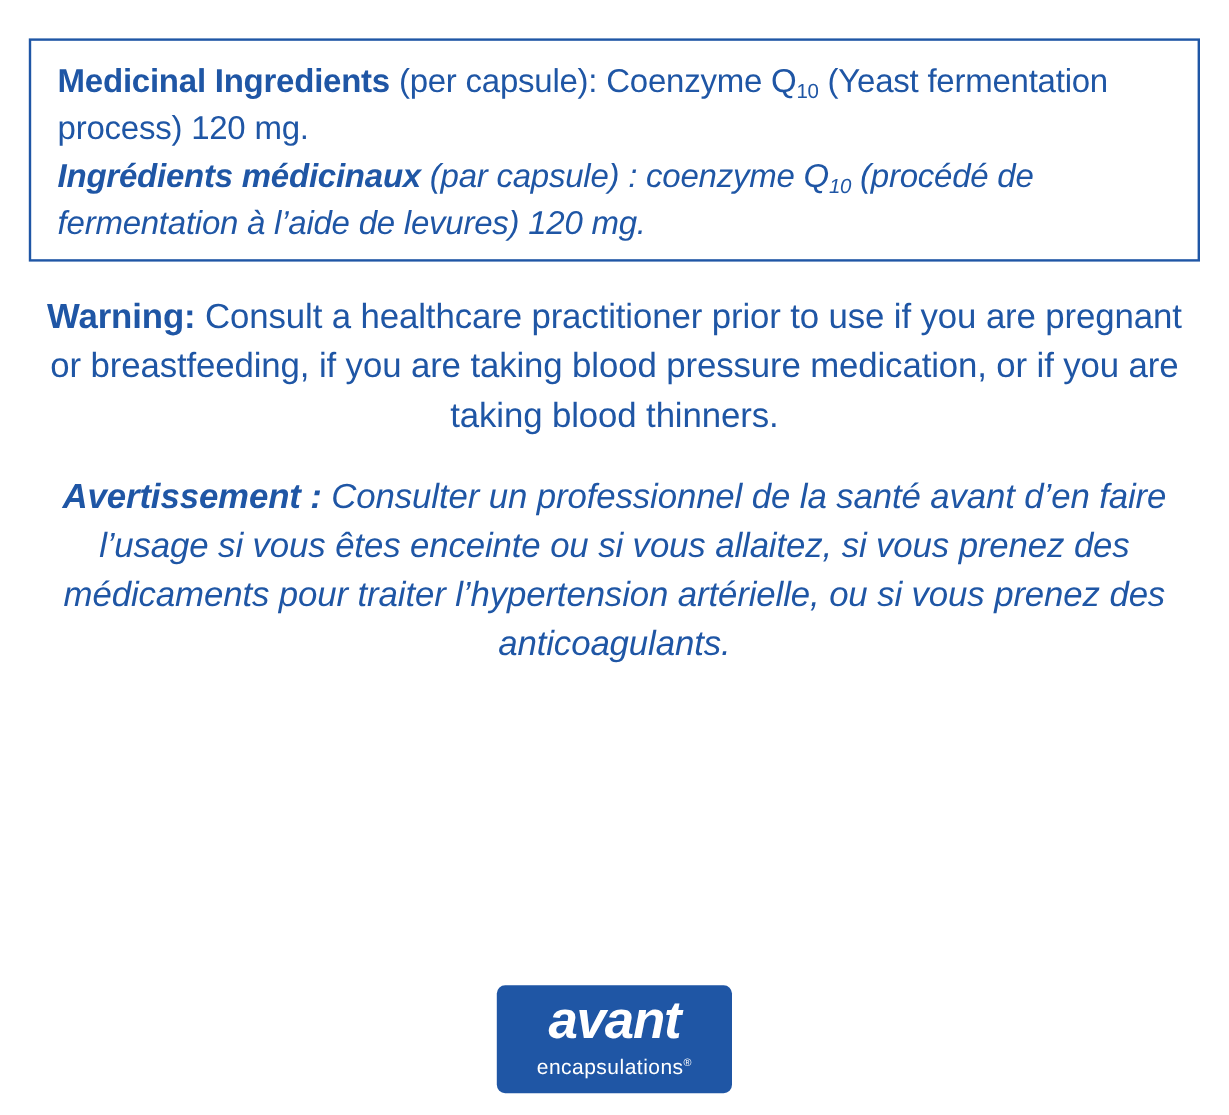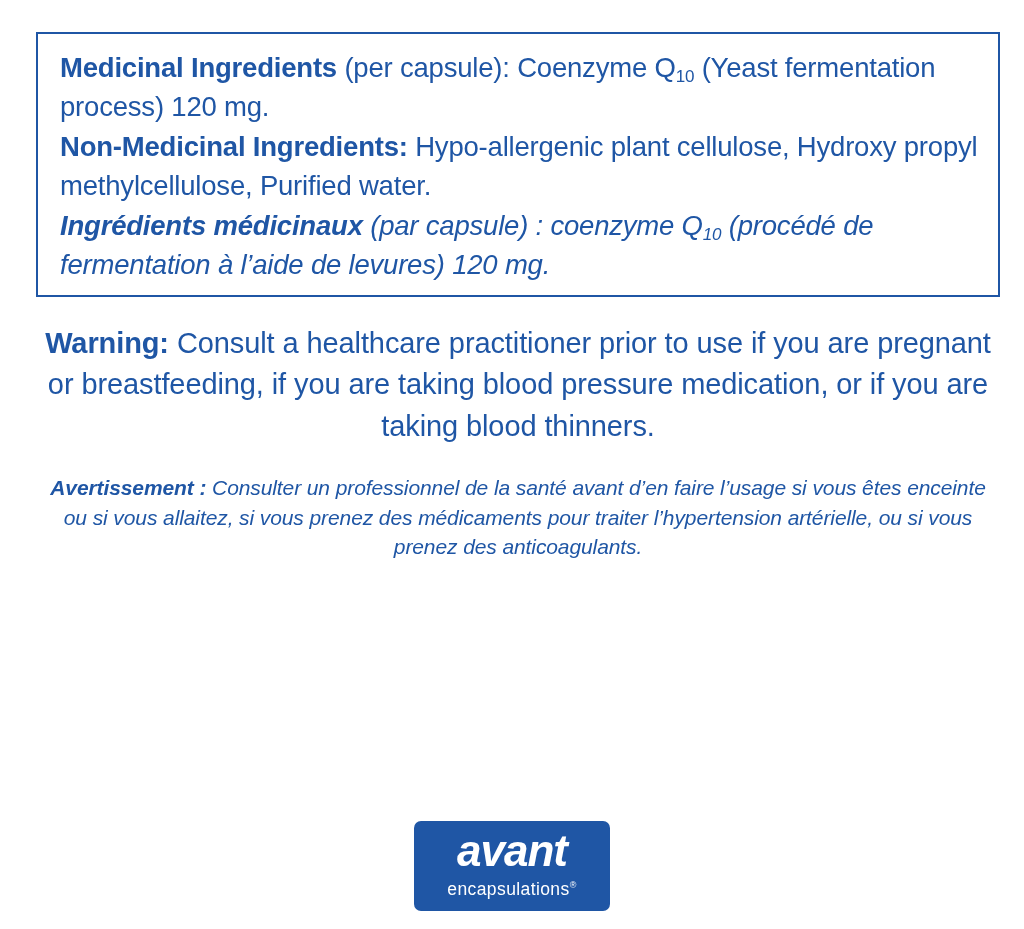--- a/index.html
+++ b/index.html
@@ -15,21 +15,21 @@
     position: relative;
     overflow: hidden;
   }
   .label {
     position: absolute;
     left: 0;
     top: 0;
     width: 1024px;
     height: 929px;
     box-sizing: border-box;
-    padding: 18px 22px 0 34px;
+    padding: 18px 22px 0 22px;
   }
   
   .ingredients-box {
     border: 2px solid #1f56a5;
     box-sizing: border-box;
     padding: 14px 18px 10px 22px;
     margin: 14px 2px 0 2px;
   }
   .para {
     font-size: 27.5px;
@@ -62,21 +62,21 @@
     margin: 26px 4px 0 4px;
     text-align: center;
   }
   .warn-en {
     font-size: 29px;
     line-height: 1.42;
     margin: 0;
     letter-spacing: -0.1px;
   }
   .warn-fr {
-    font-size: 21px;
+    font-size: 29px;
     line-height: 1.42;
     margin: 26px 0 0 0;
     font-style: italic;
     letter-spacing: -0.1px;
   }
   .warn-en .lead, .warn-fr .lead {
     font-weight: bold;
   }
   
   .logo-wrap {
@@ -124,21 +124,20 @@
 </style>
 </head>
 <body>
 
 <div class="label">
 
   <div class="ingredients-box">
 
     <p class="para"><span class="lead">Medicinal Ingredients</span><span> (per capsule): Coenzyme Q</span><sub>10</sub><span> (Yeast fermentation process) 120 mg.</span></p>
 
-    <p class="para"><span class="lead">Non-Medicinal Ingredients:</span><span> Hypo-allergenic plant cellulose, Hydroxy propyl methylcellulose, Purified water.</span></p>
 
     <p class="para ital"><span class="lead">Ingrédients médicinaux</span><span> (par capsule) : coenzyme Q</span><sub>10</sub><span> (procédé de fermentation à l’aide de levures) 120 mg.</span></p>
 
 
   </div>
 
   <div class="warning-block">
     <p class="warn-en"><span class="lead">Warning:</span><span> Consult a healthcare practitioner prior to use if you are pregnant or breastfeeding, if you are taking blood pressure medication, or if you are taking blood thinners.</span></p>
 
     <p class="warn-fr"><span class="lead">Avertissement :</span><span> Consulter un professionnel de la santé avant d’en faire l’usage si vous êtes enceinte ou si vous allaitez, si vous prenez des médicaments pour traiter l’hypertension artérielle, ou si vous prenez des anticoagulants.</span></p>

